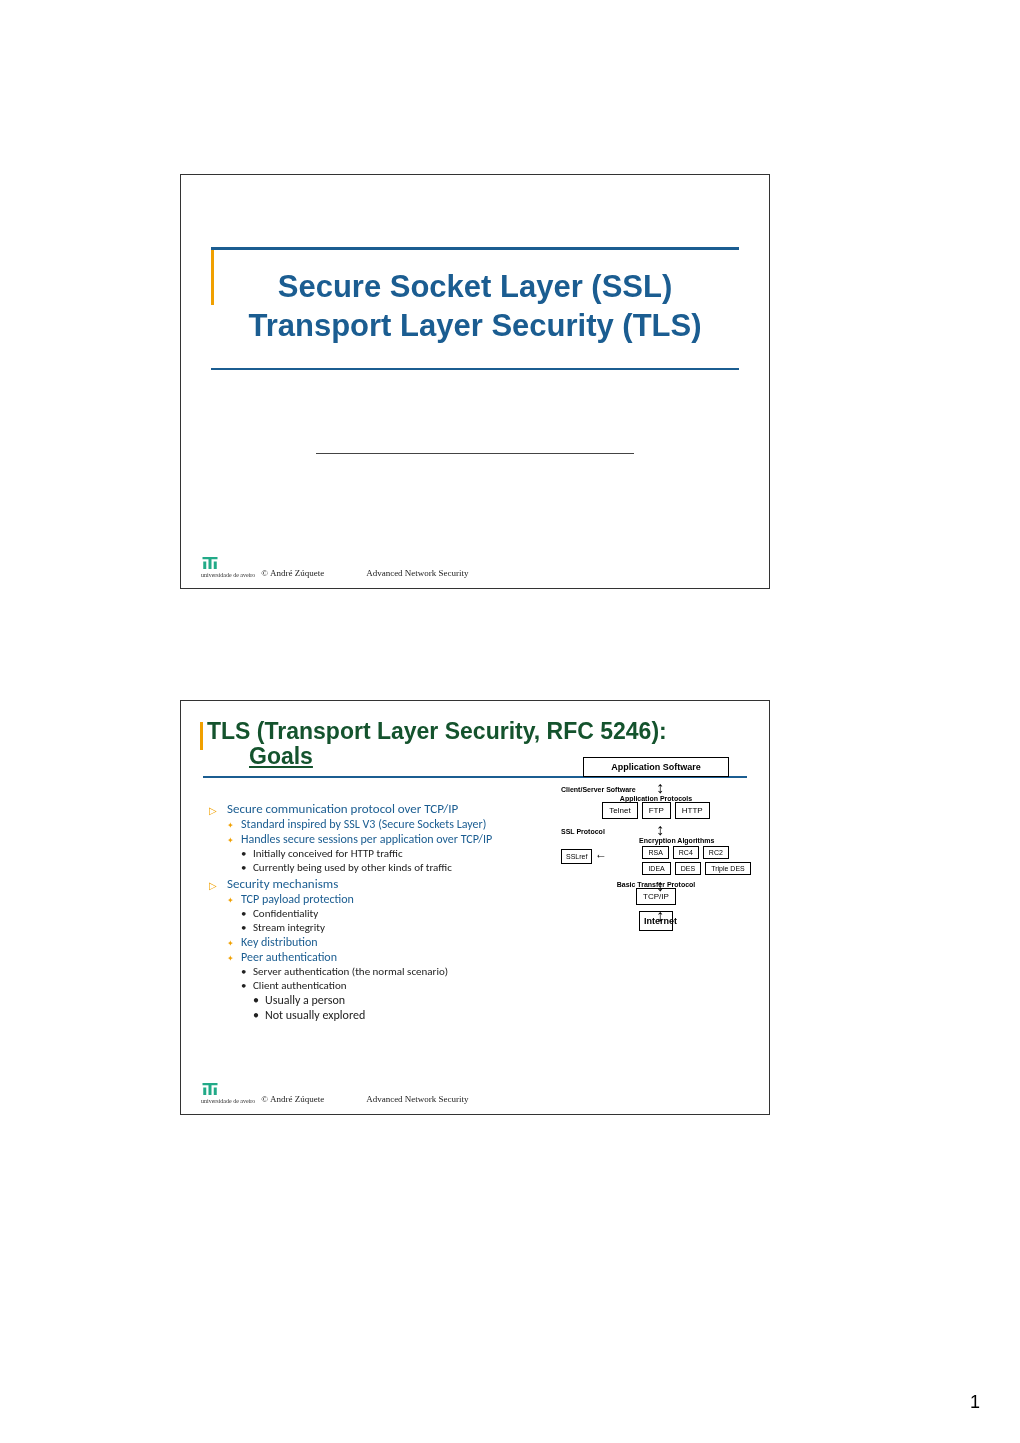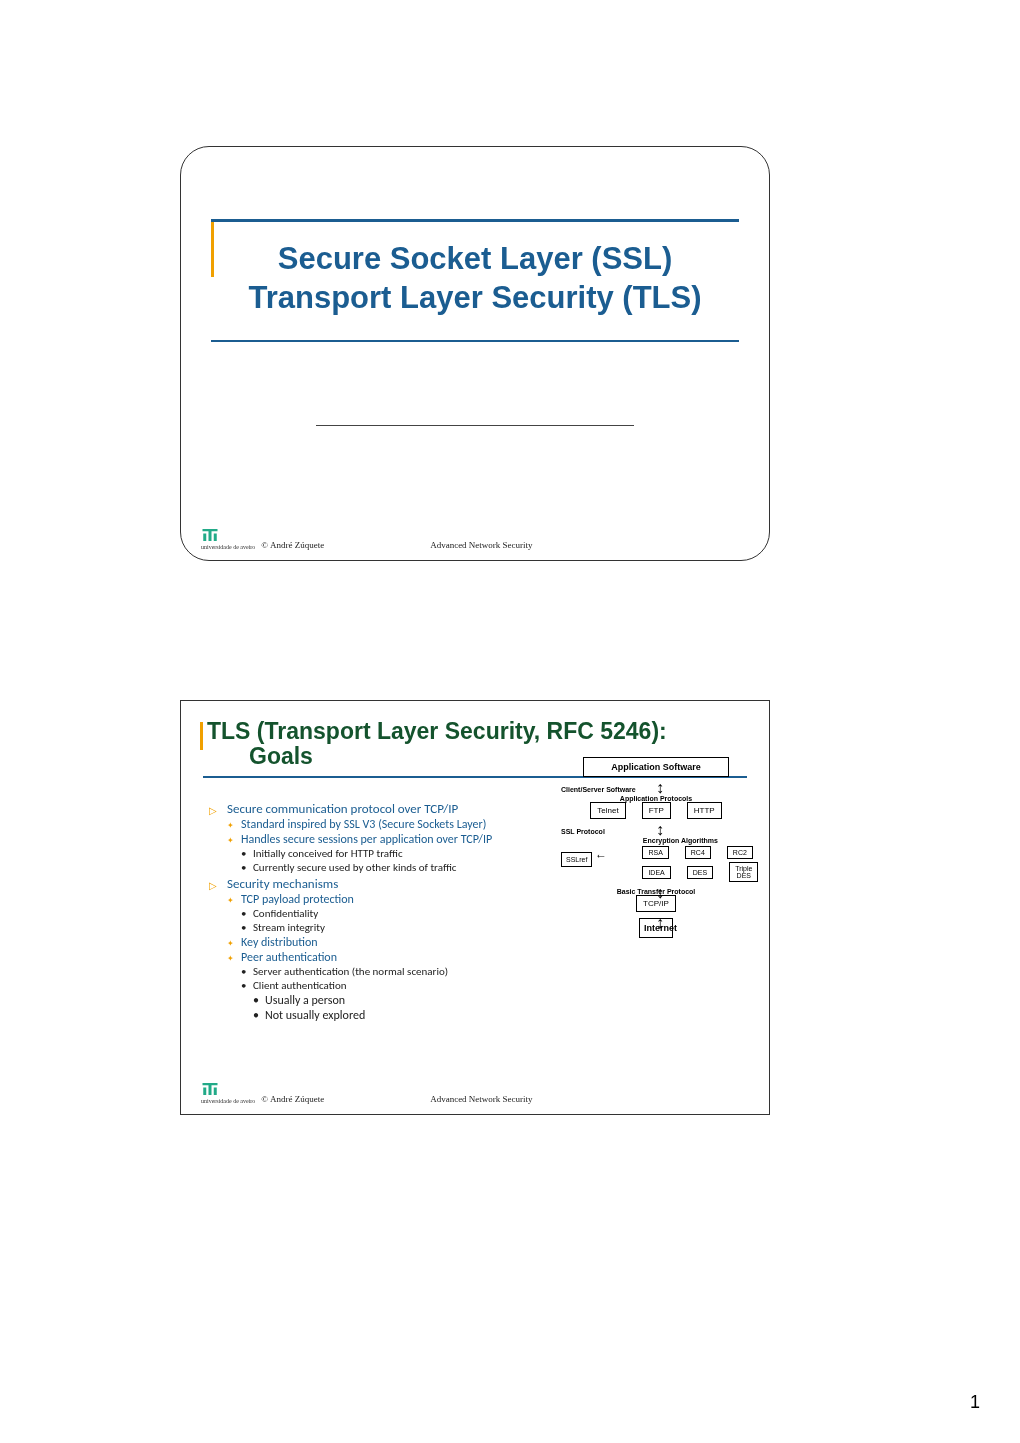--- a/index.html
+++ b/index.html
@@ -18,21 +18,21 @@
     font-family: Arial, sans-serif;
   }
   .slide {
     position: absolute;
     left: 180px;
     width: 590px;
     height: 415px;
     border: 1px solid #333;
     background: #fff;
   }
-  .slide1 { top: 146px; border-radius: 29px; }
+  .slide1 { top: 174px; }
   .slide2 { top: 700px; }
 
   
   .s1-titlebar {
     position: absolute;
     top: 72px; left: 30px; right: 30px;
     border-top: 3px solid #1b5d91;
     border-bottom: 2px solid #1b5d91;
     padding: 18px 0 22px 0;
   }
@@ -69,21 +69,21 @@
     color: #222;
     display: flex;
     align-items: flex-end;
     gap: 6px;
   }
   .uni-logo {
     width: 18px; height: 18px;
   }
   .uni-logo svg { width: 100%; height: 100%; }
   .uni-txt { font-size: 6px; color:#333; line-height:1; }
-  .footer-course { margin-left: 100px; font-family: Georgia, serif; }
+  .footer-course { margin-left: 36px; font-family: Georgia, serif; }
 
   
   .s2-head {
     position: absolute;
     top: 18px; left: 22px; right: 22px;
     border-bottom: 2px solid #1b5d91;
     padding-bottom: 6px;
   }
   .s2-accent {
     position: absolute;
@@ -94,21 +94,21 @@
     border-left: 3px solid #f0a000;
   }
   .s2-title {
     color: #14532d;
     font-family: 'Segoe UI', 'Arial Narrow', Arial, sans-serif;
     font-weight: 700;
     font-size: 23px;
     line-height: 1.1;
     padding-left: 4px;
   }
-  .s2-title .sub { display:block; padding-left: 42px; }
+  .s2-title .sub { display:block; padding-left: 42px; text-decoration: underline; }
 
   .s2-body {
     position: absolute;
     top: 100px;
     left: 28px;
     width: 340px;
     font-family: 'Segoe UI', Calibri, Arial, sans-serif;
   }
   ul { list-style: none; }
   .lvl1 > li { color: #1b5d91; font-size: 13px; margin-bottom: 2px; position:relative; padding-left: 18px;}
@@ -139,21 +139,21 @@
   .dbox-wide { display:block; margin: 0 22px; font-weight:bold; font-size:9px; padding:4px;}
   .arrow-down {
     margin: 3px auto;
     width: 0; height: 0;
     position: relative;
   }
   .arrow-down::before {
     content:"↕"; font-size: 16px; color:#000; display:block; line-height:16px;
   }
   .section-label { text-align:left; font-size:7px; font-weight:bold; margin: 6px 0 2px 0;}
-  .row { display:flex; justify-content:center; gap:16px; align-items:center; }
+  .row { display:flex; justify-content:center; gap:4px; align-items:center; }
   .sslref { border:1px solid #000; padding:3px 4px; font-size:7px;}
   .enc-group .dbox { font-size:7px; padding:2px 5px;}
   .enc-rows { display:flex; flex-direction:column; gap:3px; align-items:flex-start; margin-left:40px;}
   .enc-wrap { position:relative; }
   .enc-arrow::after { content:"←"; position:absolute; left:34px; top:10px; font-size:12px;}
 </style>
 </head>
 <body>
 
 <div class="slide slide1">
@@ -193,21 +193,21 @@
 
   <div class="s2-body">
     <ul class="lvl1">
       <li>
         <span>Secure communication protocol over TCP/IP</span>
         <ul class="lvl2">
           <li><span>Standard inspired by SSL V3 (Secure Sockets Layer)</span></li>
           <li><span>Handles secure sessions per application over TCP/IP</span>
             <ul class="lvl3">
               <li><span>Initially conceived for HTTP traffic</span></li>
-              <li><span>Currently secure used by other kinds of traffic</span></li>
+              <li><span>Currently being used by other kinds of traffic</span></li>
             </ul>
           </li>
         </ul>
       </li>
       <li>
         <span>Security mechanisms</span>
         <ul class="lvl2">
           <li><span>TCP payload protection</span>
             <ul class="lvl3">
               <li><span>Confidentiality</span></li>

